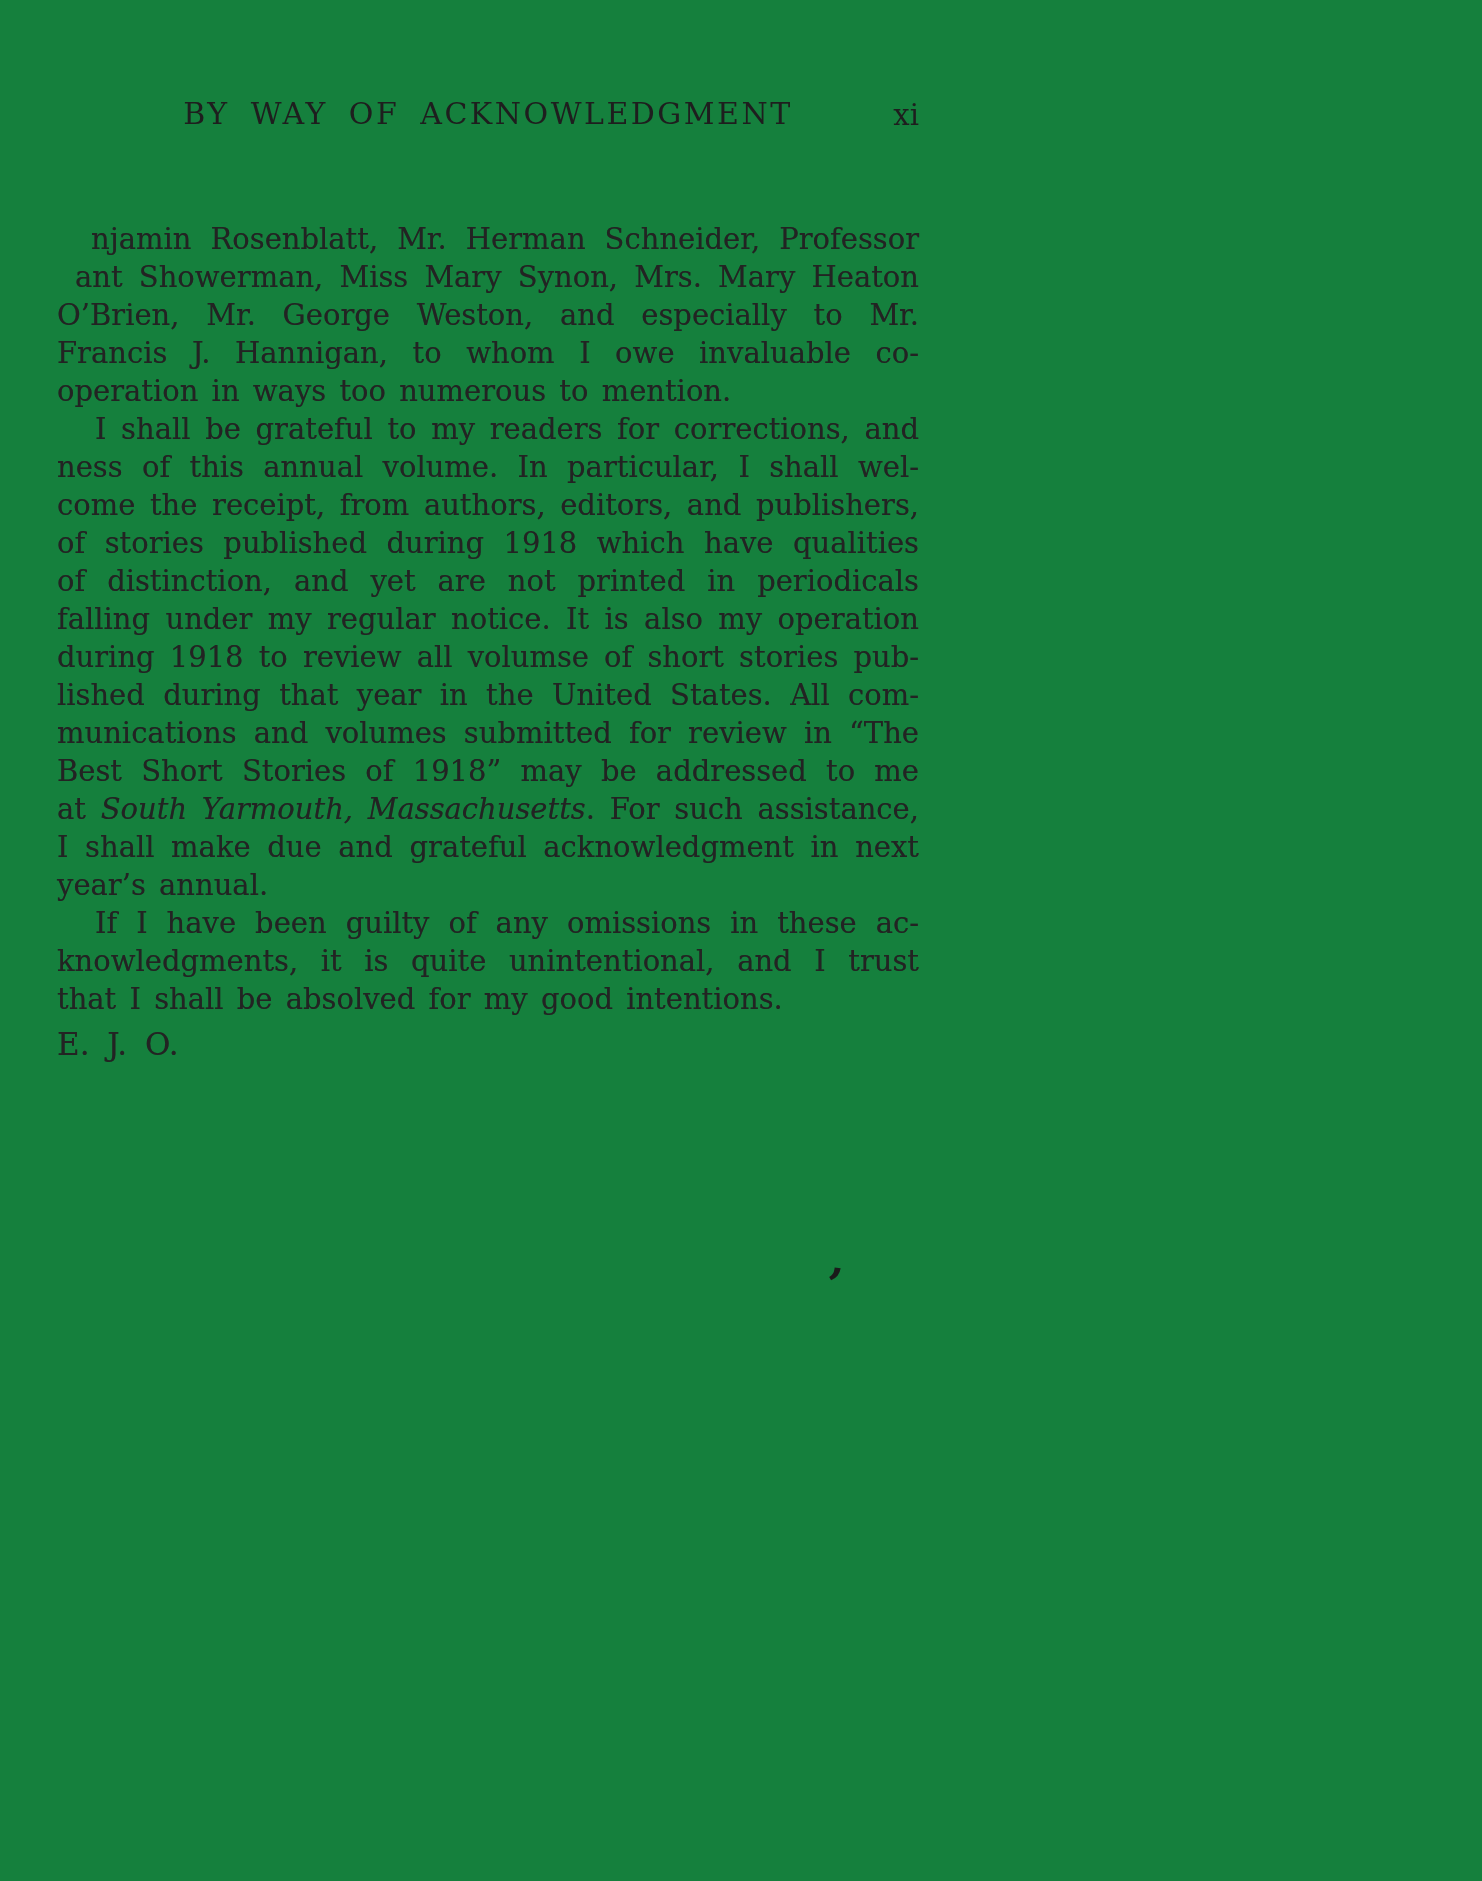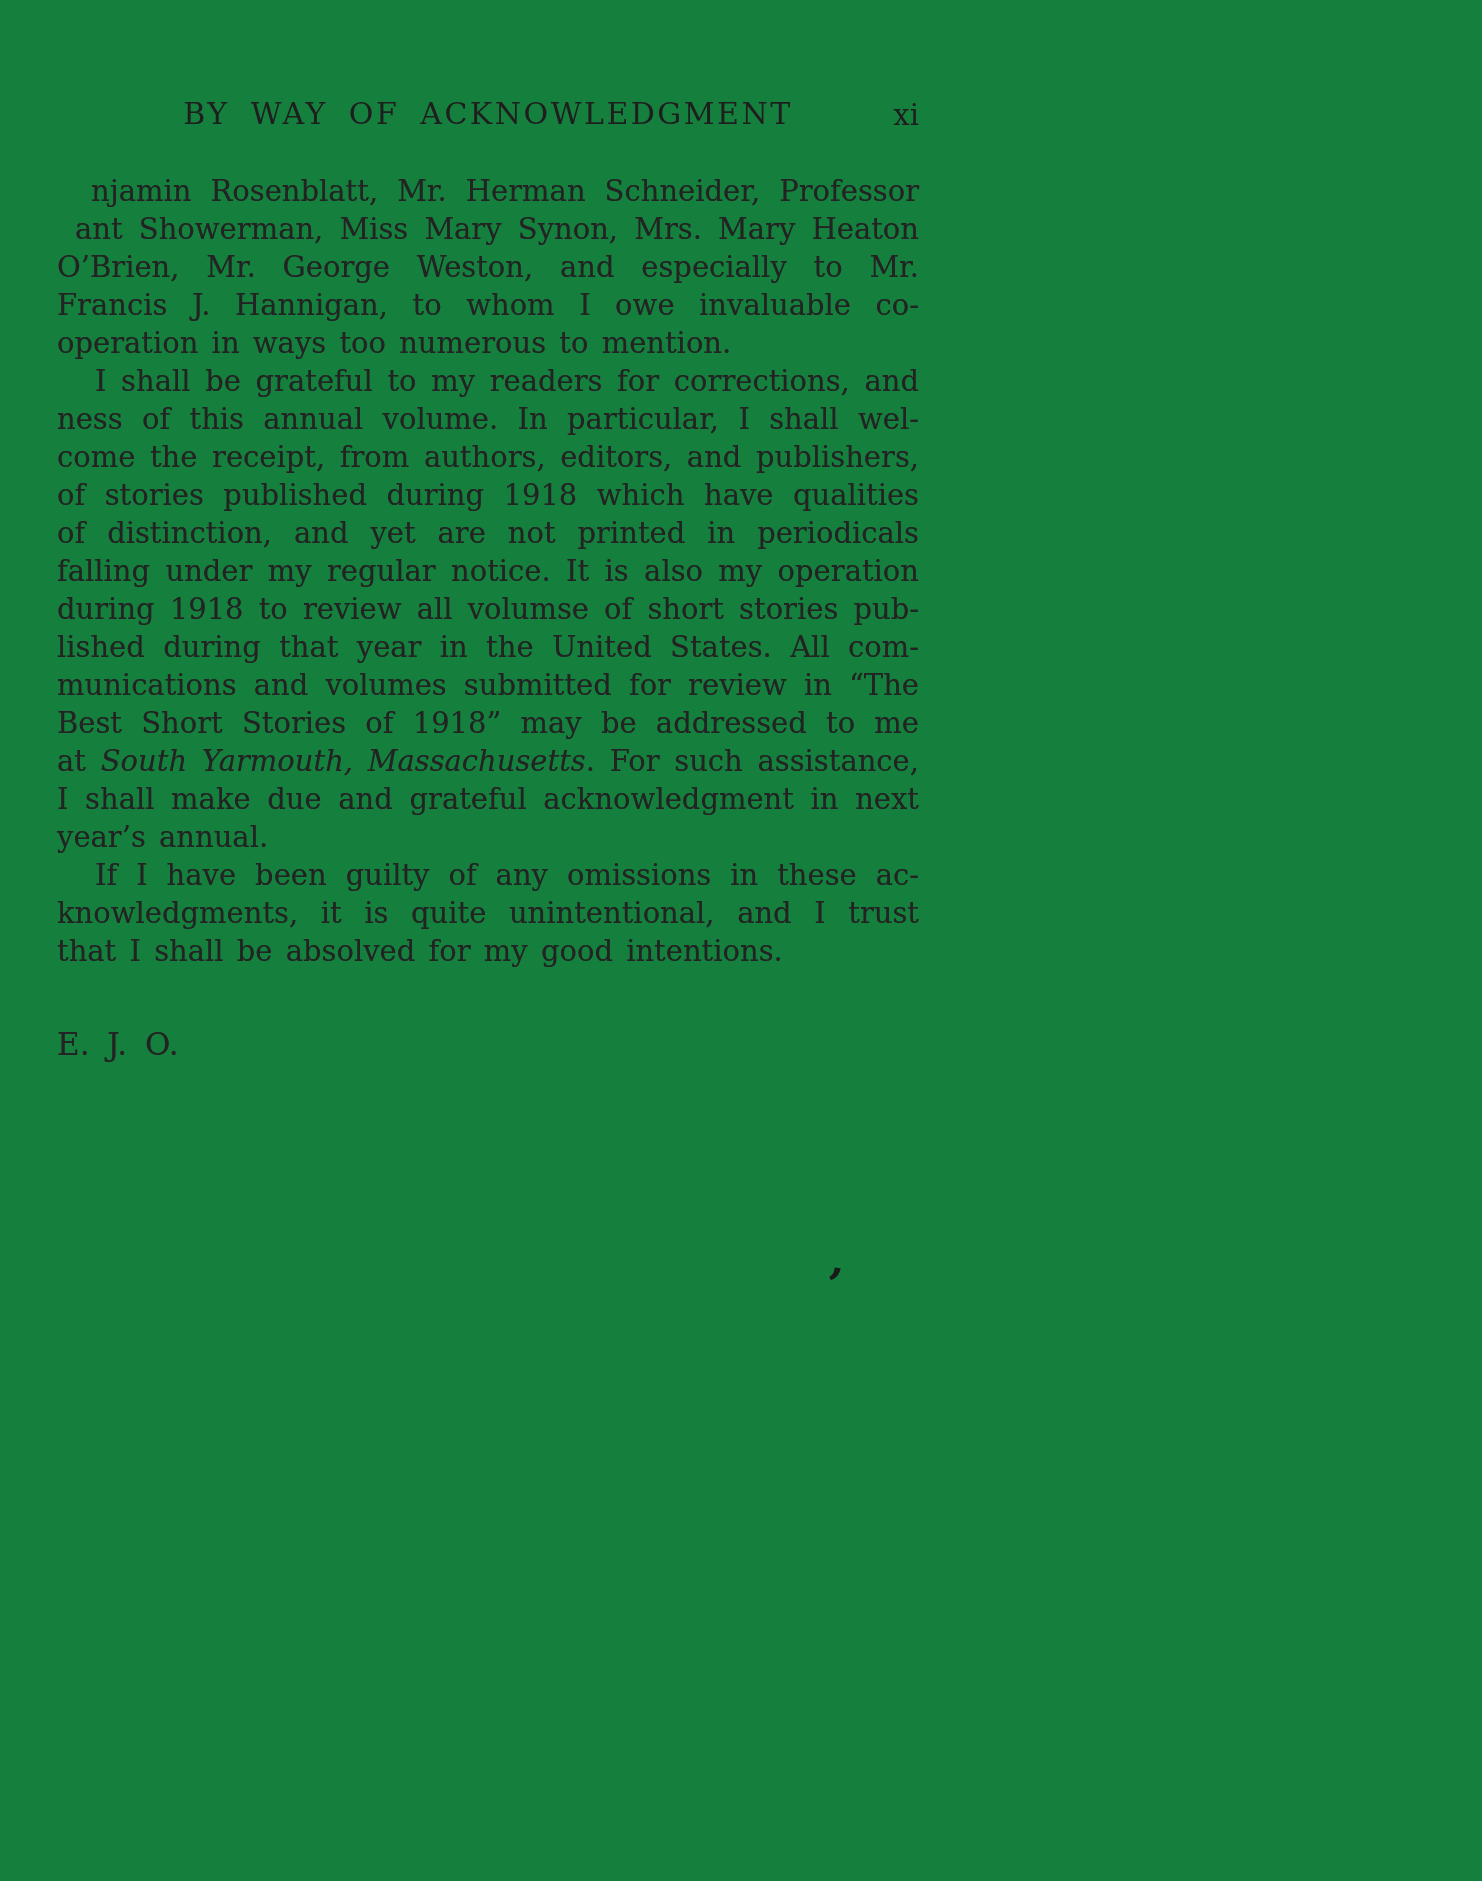--- a/index.html
+++ b/index.html
@@ -97,21 +97,21 @@
 
 <div class="page">
 
   <header class="header">
     <span class="title">BY WAY OF ACKNOWLEDGMENT</span>
     <span class="pagenum">xi</span>
   </header>
 
   <main class="text-block">
       <div class="paragraph">
-        <div class="line" style="padding-left: 34px;">njamin Rosenblatt, Mr. Herman Schneider, Professor</div>
+        <div class="line" style="padding-left: 34px; margin-top: 48px;">njamin Rosenblatt, Mr. Herman Schneider, Professor</div>
         <div class="line" style="padding-left: 18px;">ant Showerman, Miss Mary Synon, Mrs. Mary Heaton</div>
         <div class="line">O’Brien, Mr. George Weston, and especially to Mr.</div>
         <div class="line">Francis J. Hannigan, to whom I owe invaluable co-</div>
         <div class="line last">operation in ways too numerous to mention.</div>
       </div>
       <div class="paragraph">
         <div class="line" style="padding-left: 38px;">I shall be grateful to my readers for corrections, and</div>
         <div class="line">ness of this annual volume.  In particular, I shall wel-</div>
         <div class="line">come the receipt, from authors, editors, and publishers,</div>
         <div class="line">of stories published during 1918 which have qualities</div>

